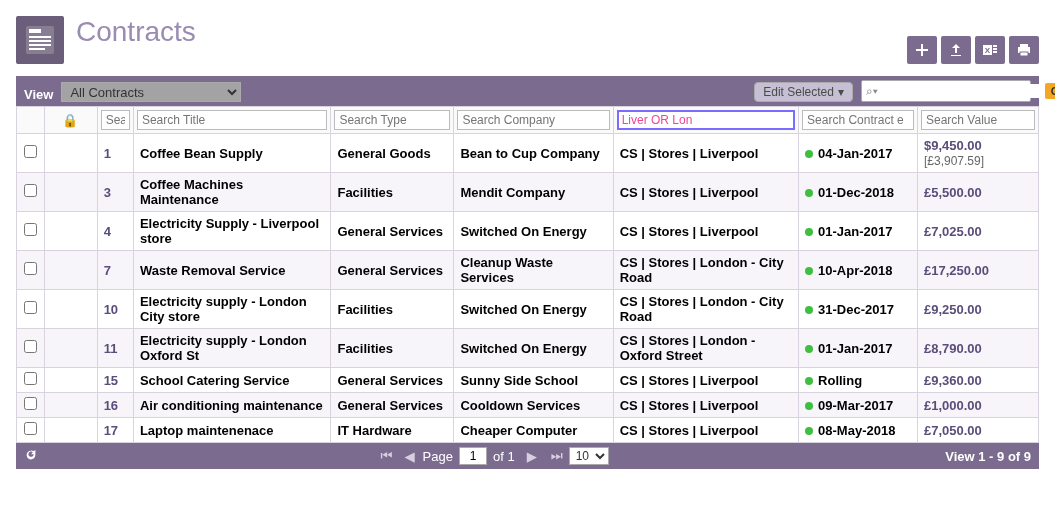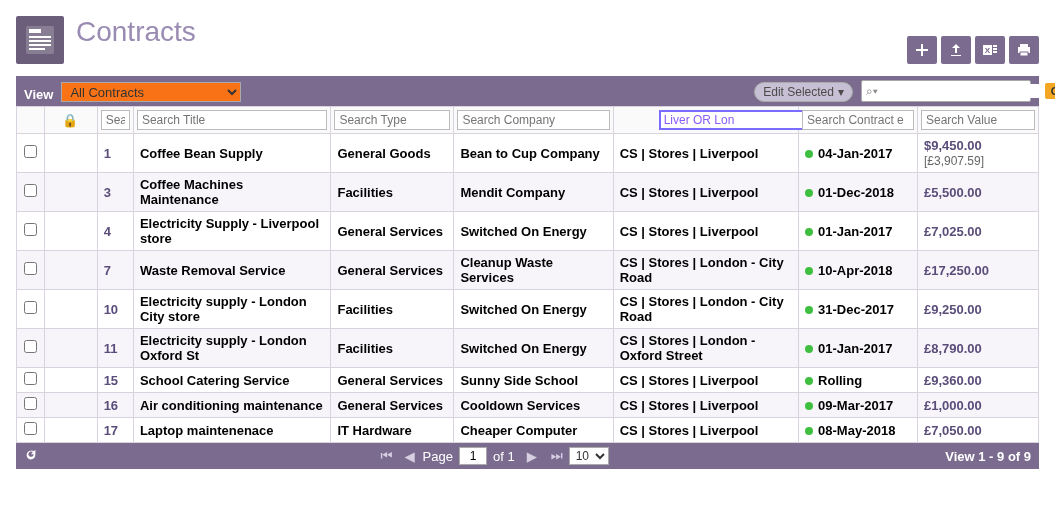--- a/index.html
+++ b/index.html
@@ -22,27 +22,27 @@
   .header-actions { margin-left: auto; display:flex; gap:4px; align-self: flex-end; }
   .hdr-btn {
     width: 30px; height: 28px; background:#7a6b8f; border:none; border-radius:2px;
     display:flex; align-items:center; justify-content:center; cursor:pointer; color:#fff;
   }
   .toolbar {
     background:#7a6b8f; color:#fff; padding:4px 8px; display:flex; align-items:flex-end; gap:8px;
   }
   .toolbar .view-label { font-weight:bold; }
   .toolbar select.view-select {
-    background:#f97316; color:#333; border:1px solid #aaa; font-size:13px; padding:1px 4px;
+    background:#a3a3a3; color:#333; border:1px solid #aaa; font-size:13px; padding:1px 4px;
     width:180px; height:20px;
   }
   .toolbar .spacer { flex:1; }
   .toolbar .edit-btn {
     background:#c7bfd3; color:#4a4a4a; border:1px solid #aaa; padding:2px 8px; font-size:12px;
-    border-radius:10px; display:flex; align-items:center; gap:4px; cursor:pointer;margin-left:48px;
+    border-radius:4px; display:flex; align-items:center; gap:4px; cursor:pointer;margin-left:48px;
   }
   .toolbar .search-wrap {
     background:#fff; border:1px solid #aaa; display:flex; align-items:center; height:22px; width:170px;
     border-radius:2px;
   }
   .toolbar .search-wrap input {
     border:none; outline:none; flex:1; font-size:12px; padding:0 4px;
   }
   .toolbar .go-btn {
     background:#f5a623; color:#333; border:none; padding:2px 6px; font-size:11px; font-weight:bold;
@@ -50,21 +50,21 @@
   }
   table.grid { border-collapse: collapse; width:100%; table-layout:fixed; }
   .grid th, .grid td { border:1px solid #d9d3e0; padding:4px 6px; vertical-align: middle; }
   .grid thead tr.col-headers th {
     background:#eae5f0; color:#555; font-weight:normal; text-align:center; font-size:13px;
   }
   .grid thead tr.filters th { background:#fafafa; padding:3px; }
   .grid thead tr.filters input {
     width:100%; border:1px solid #bbb; font-size:12px; padding:2px 4px; color:#ef4444; background:#fff;
   }
-  .grid thead tr.filters input.active { color:#8b5cf6; border-color:#7a6cff; box-shadow:0 0 0 1px #7a6cff inset;margin-left:42px;}
+  .grid thead tr.filters input.active { color:#ec4899; border-color:#7a6cff; box-shadow:0 0 0 1px #7a6cff inset;}
   .grid tbody td { color:#5a4d7a; background:#fff; }
   .grid tbody tr:nth-child(even) td { background:#f7f5fa; }
   .grid tbody td.idcol { font-weight:bold; color:#5a4d7a; }
   .grid tbody td a.cell-link { color:#000000; font-weight:bold; cursor:pointer; text-decoration:none;}
   .grid tbody td .date-dot { display:inline-block; width:8px; height:8px; border-radius:50%; background:#3fbf3f; margin-right:5px; vertical-align:middle;}
   .col-chk { width:28px; text-align:center;}
   .col-lock { width:52px; text-align:center;}
   .col-id { width:36px; }
   .col-title { width:196px; }
   .col-type { width:122px; }

